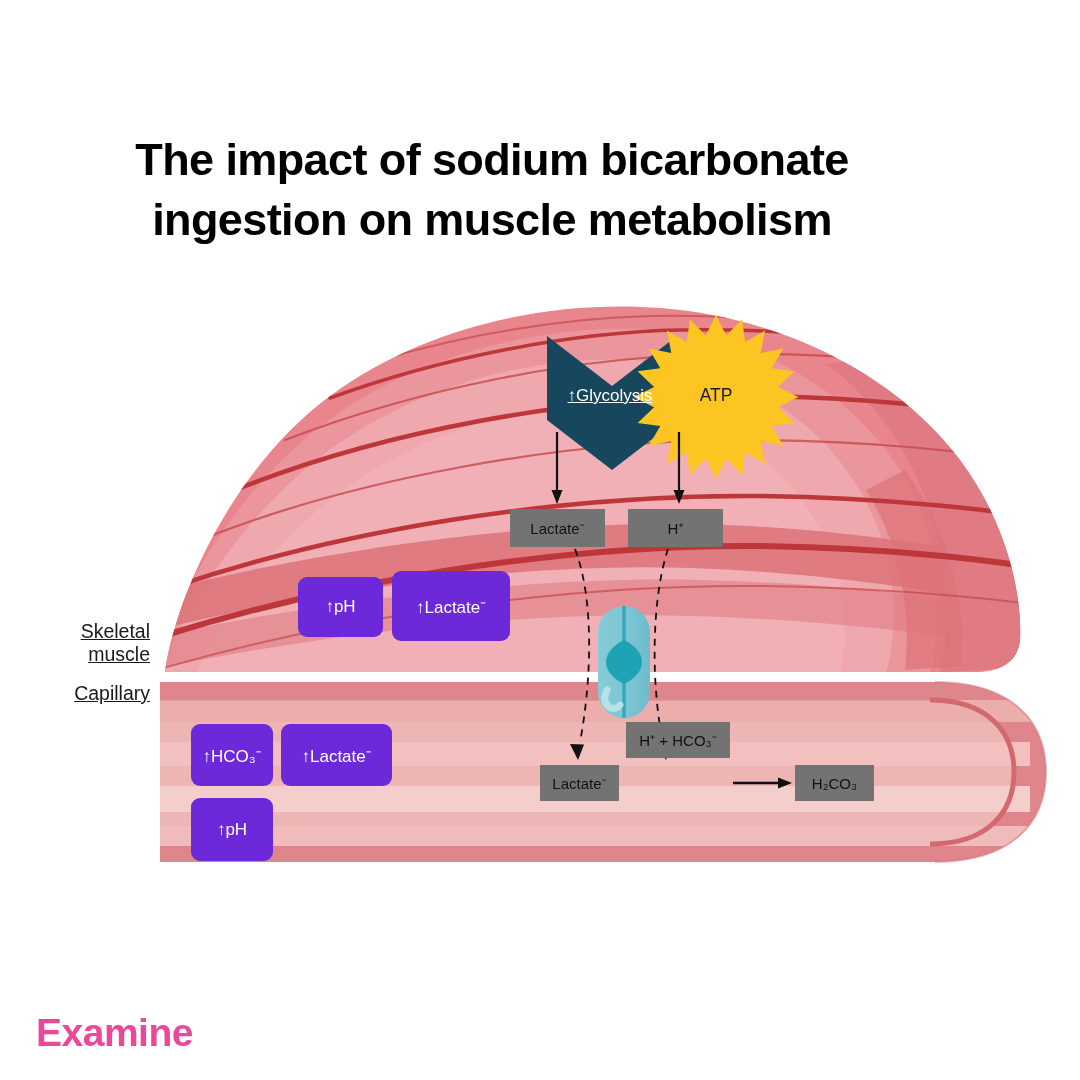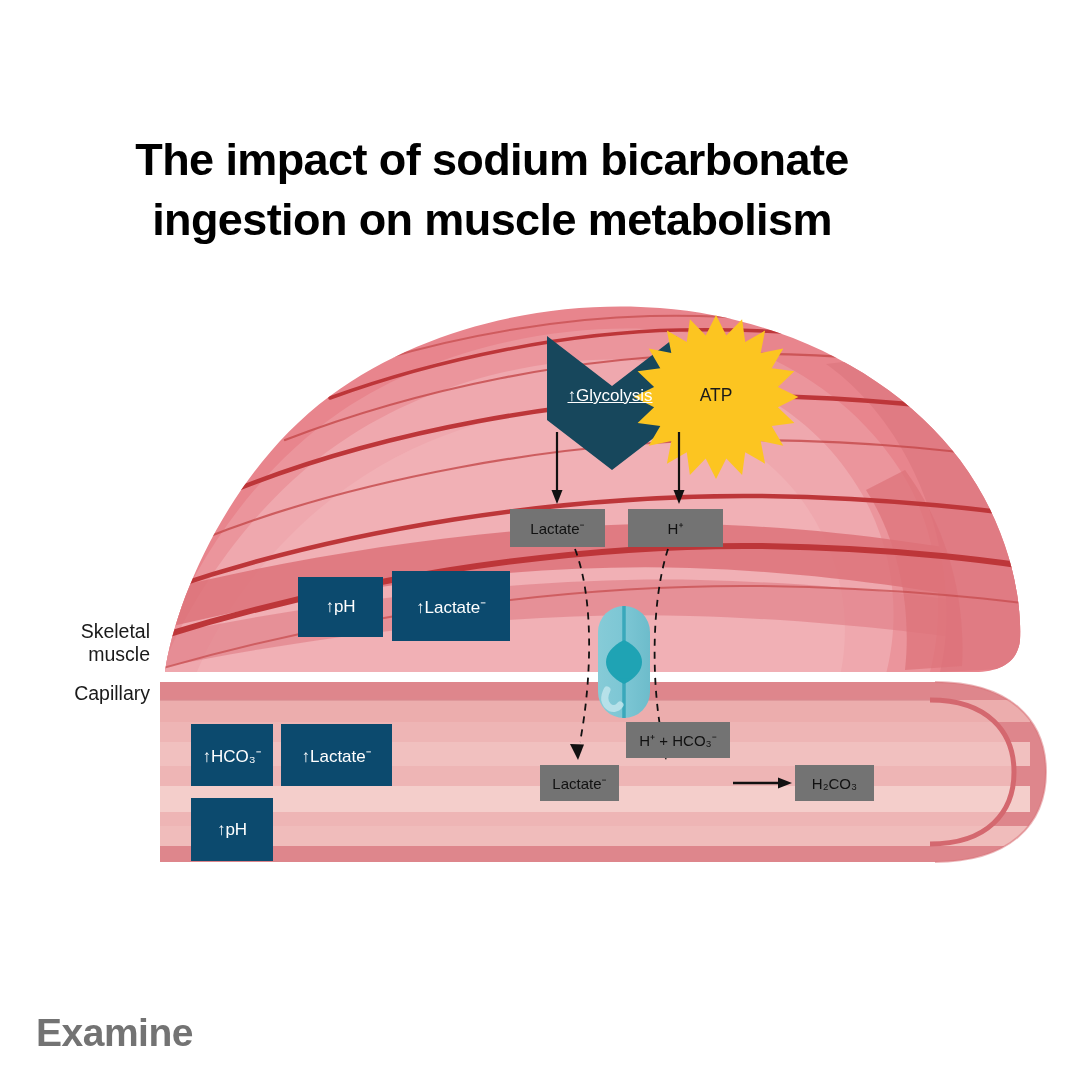--- a/index.html
+++ b/index.html
@@ -22,40 +22,40 @@
   }
   .title .l2{display:block;}
 
   
   .illus{position:absolute;left:0;top:0;width:1080px;height:1080px;}
 
   
   .side-label{
     position:absolute;
     font-size:19.5px;color:#1a1a1a;
-    text-align:right;line-height:1.17;
+    text-align:right;line-height:1.17;text-decoration:underline;
   }
   #lbl-skeletal{left:20px;top:620px;width:130px;}
   #lbl-capillary{left:20px;top:682px;width:130px;}
 
   
   .wbox{
     position:absolute;background:#737373;
     display:flex;align-items:center;justify-content:center;
     font-size:15px;color:#111111;white-space:nowrap;
   }
   #wb-lactate-m{left:510px;top:509px;width:95px;height:38px;}
   #wb-hplus-m  {left:628px;top:509px;width:95px;height:38px;}
   #wb-lactate-c{left:540px;top:765px;width:79px;height:36px;}
   #wb-hhco3-c  {left:626px;top:722px;width:104px;height:36px;}
   #wb-h2co3-c  {left:795px;top:765px;width:79px;height:36px;}
 
   
   .pbox{
-    position:absolute;background:#0c4a6e;border-radius:0;
+    position:absolute;background:#6d28d9;border-radius:9px;
     display:flex;align-items:center;justify-content:center;
     font-size:17px;color:#ffffff;white-space:nowrap;
   }
   #pb-ph-m     {left:298px;top:577px;width:85px;height:60px;}
   #pb-lactate-m{left:392px;top:571px;width:118px;height:70px;}
   #pb-hco3-c   {left:191px;top:724px;width:82px;height:62px;}
   #pb-lactate-c{left:281px;top:724px;width:111px;height:62px;}
   #pb-ph-c     {left:191px;top:798px;width:82px;height:63px;}
 
   
@@ -64,21 +64,21 @@
     text-align:center;font-size:17px;color:#ffffff;white-space:nowrap;text-decoration:underline;
   }
   .atp-text{
     position:absolute;left:671px;top:385px;width:90px;
     text-align:center;font-size:17.5px;color:#1a1a1a;
   }
 
   
   .logo{
     position:absolute;left:36px;top:1013px;
-    font-size:39px;font-weight:600;color:#737373;
+    font-size:39px;font-weight:600;color:#ec4899;
     letter-spacing:-0.5px;line-height:1;
   }
 </style>
 </head>
 <body>
 
 <div class="canvas">
 
   <div class="title">
     <span class="l1">The impact of sodium bicarbonate</span>

